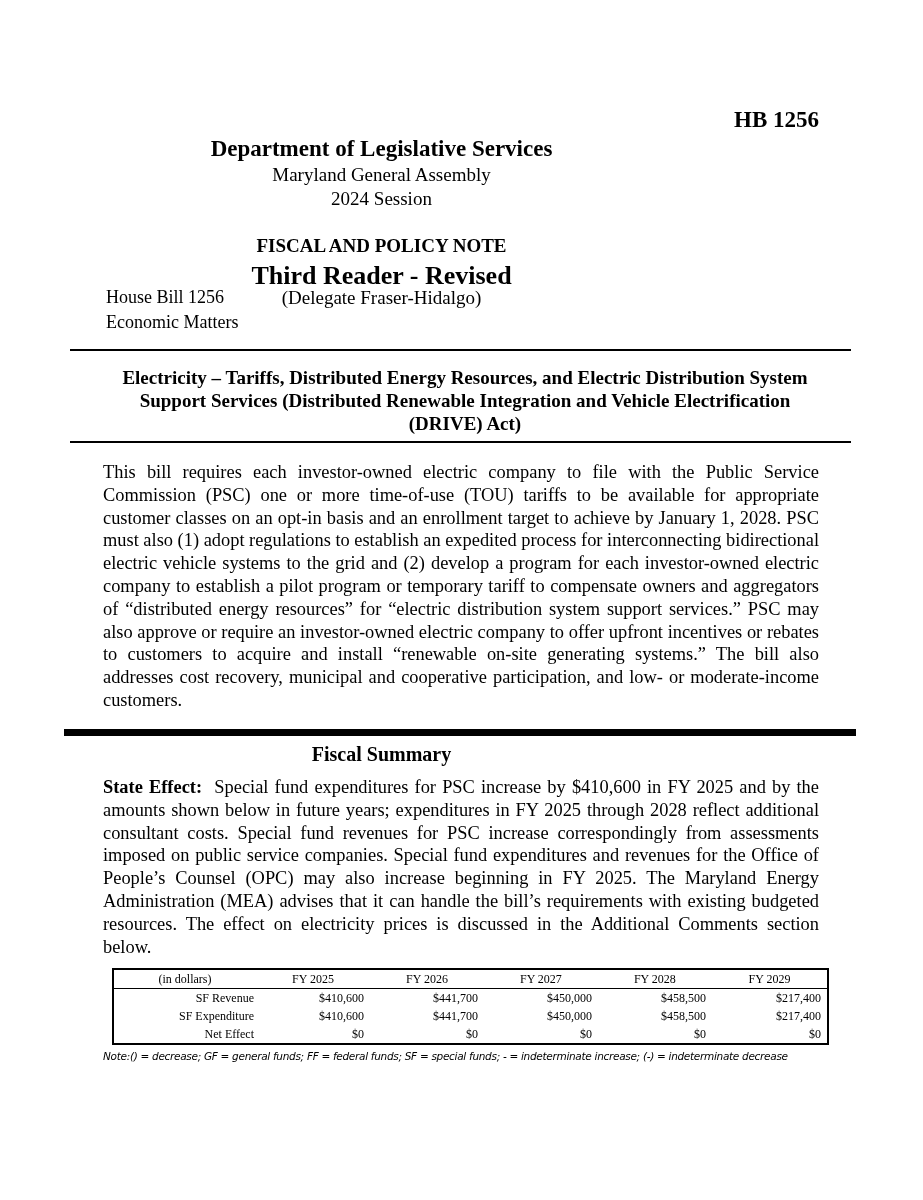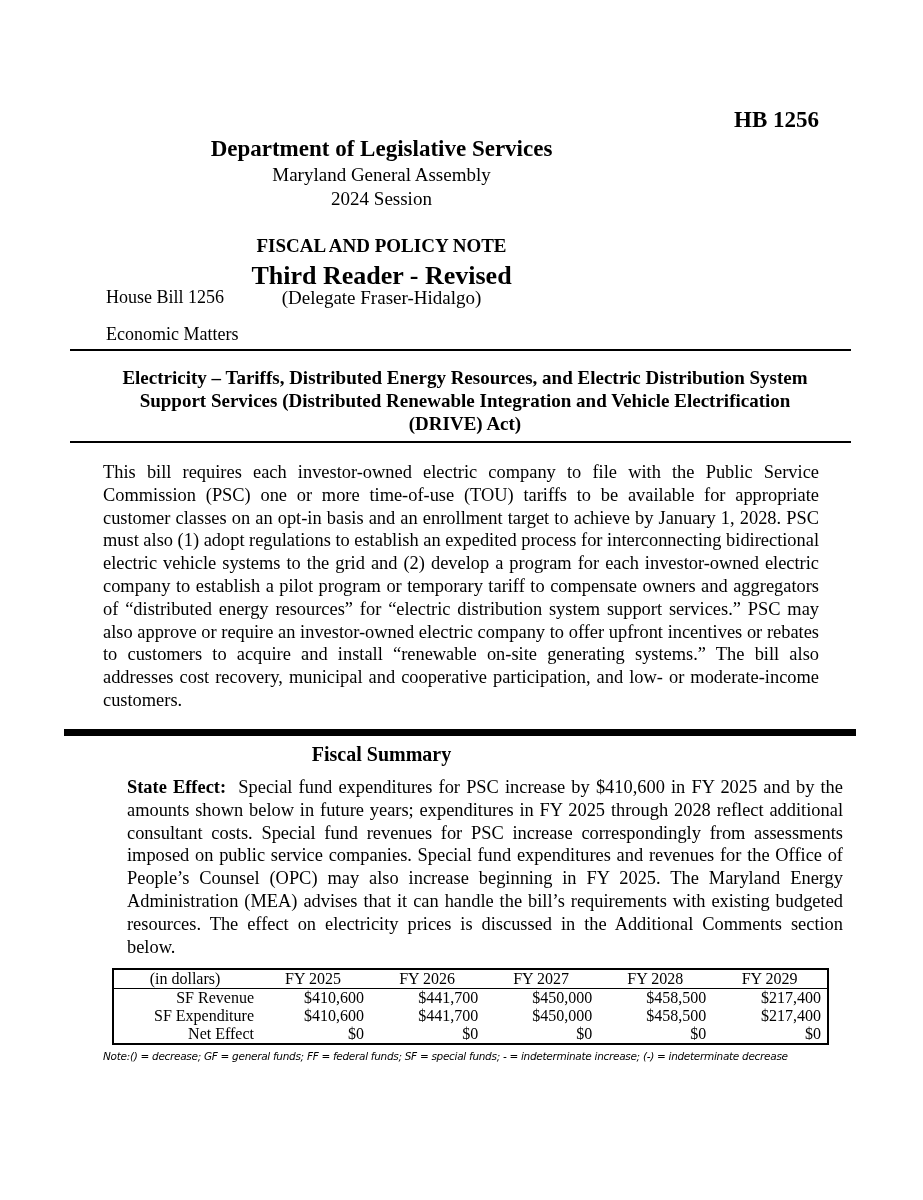--- a/index.html
+++ b/index.html
@@ -10,40 +10,40 @@
   .abs { position: absolute; }
   .hb { right: 104px; top: 107px; font-size: 23px; font-weight: bold; }
   .center { left: 0; width: 763px; text-align: center; }
   .dept { top: 136px; font-size: 23px; font-weight: bold; }
   .assembly { top: 164px; font-size: 19px; }
   .session { top: 188px; font-size: 19px; }
   .fpn { top: 235px; font-size: 19px; font-weight: bold; }
   .reader { top: 261px; font-size: 26px; font-weight: bold; }
   .sponsor { top: 287px; font-size: 19px; }
   .billno { left: 106px; top: 287px; font-size: 18px; }
-  .committee { left: 106px; top: 324px; font-size: 18px; }
+  .committee { left: 106px; top: 312px; font-size: 18px; }
   .rule { left: 70px; width: 781px; height: 2px; background: #000; }
   .rule.r1 { top: 349px; }
   .rule.r2 { top: 441px; }
   .thick { left: 64px; width: 792px; height: 7px; background: #000; top: 729px; }
   .title {
     left: 120px; width: 690px; top: 366px; font-size: 19px; font-weight: bold;
     text-align: center; line-height: 23px;
   }
   .para {
     left: 103px; width: 716px; font-size: 18.4px; line-height: 22.8px;
     text-align: justify; text-align-last: left;
   }
   .summary { top: 461px; }
   .fiscal-head { top: 743px; font-size: 20px; font-weight: bold; }
-  .state { top: 776px; margin-left: 24px; }
+  .state { top: 776px; }
   .state b { font-weight: bold; }
   table.fx {
     position: absolute; left: 112px; top: 968px; width: 717px;
-    border: 2.5px solid #000; border-collapse: collapse; font-size: 16px;
+    border: 2.5px solid #000; border-collapse: collapse; font-size: 12px;
     line-height: 18px;
   }
   table.fx th, table.fx td { padding: 0 2px; font-weight: normal; }
   table.fx thead tr { border-bottom: 1.5px solid #000; }
   table.fx th { text-align: center; }
   table.fx td.lbl { text-align: right; padding-left: 0; width: 140px; }
   table.fx td.num { text-align: right; padding-right: 6px; }
   .note {
     left: 103px; top: 1050px; font-family: "DejaVu Sans", sans-serif;
     font-size: 10.5px; font-style: italic; letter-spacing: -0.3px;

